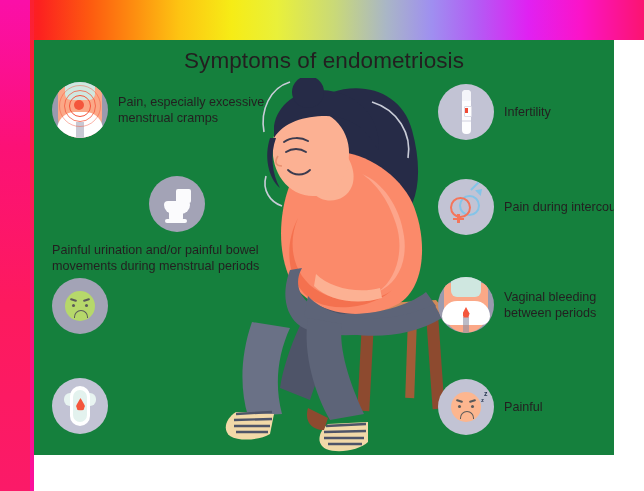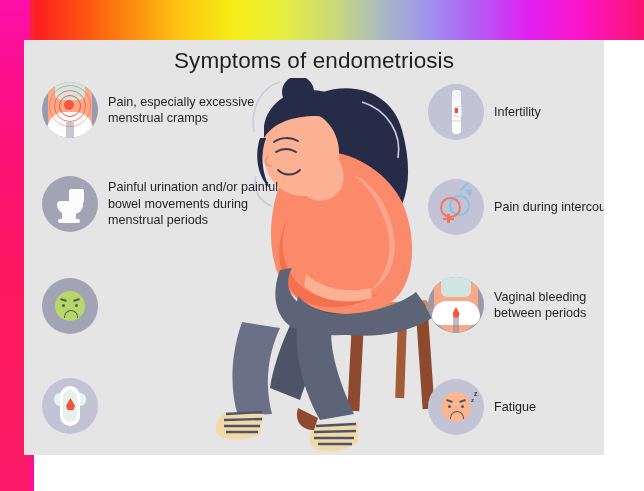--- a/index.html
+++ b/index.html
@@ -49,25 +49,25 @@
   }
 
   .edge { position:absolute; }
   .edge-top    { left:0; top:0;    width:644px; height:40px; }
   .edge-bottom { left:0; bottom:0; width:644px; height:36px; }
   .edge-left   { left:0; top:0;    width:34px;  height:491px; }
   .edge-right  { right:0; top:0;   width:30px;  height:491px; }
 
   .inner-card {
     position: absolute;
-    left: 24px;
+    left: 34px;
     top: 40px;
     width: 580px;
     height: 415px;
-    background: #e5e5e5;
+    background: #15803d;
     overflow: hidden;
   }
 
   
   .title {
     position: absolute;
     left: 0; top: 8px;
     width: 580px;
     text-align: center;
     font-size: 22.5px;
@@ -356,21 +356,21 @@
           <div class="abdomen-top"></div>
           <div class="abdomen-brief"></div>
           <div class="ring r4"></div>
             <div class="ring r3"></div>
           <div class="ring r2"></div>
             <div class="ring r1"></div>
         </div>
         <div class="label">Pain, especially excessive menstrual cramps</div>
       </div>
 
-      <div class="symptom" style="top:94px; left:16px; width:250px;">
+      <div class="symptom" style="top:94px; left:16px; width:250px;flex-direction:column;">
         <div class="badge mid">
           <div class="toilet-tank"></div>
           <div class="toilet-bowl"></div>
           <div class="toilet-base"></div>
           <div class="toilet-foot"></div>
         </div>
         <div class="label">Painful urination and/or painful bowel movements during menstrual periods</div>
       </div>
 
       <div class="symptom" style="top:196px; left:16px; width:242px;">
@@ -443,18 +443,18 @@
             <div class="eye l"></div>
               <div class="eye r"></div>
             <div class="mouth"></div>
           </div>
           <div class="zzz">
             <span class="z1">z</span>
               <span class="z2">z</span>
               <span class="z3">z</span>
           </div>
         </div>
-        <div class="label">Fatigue</div>
+        <div class="label">Painful</div>
       </div>
     </div>
 
   </div>
 </div>
 
 </body></html>

